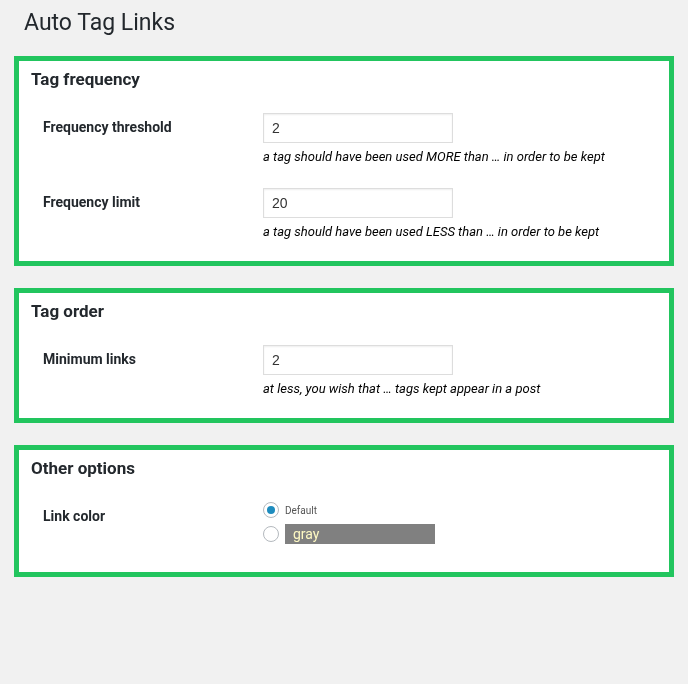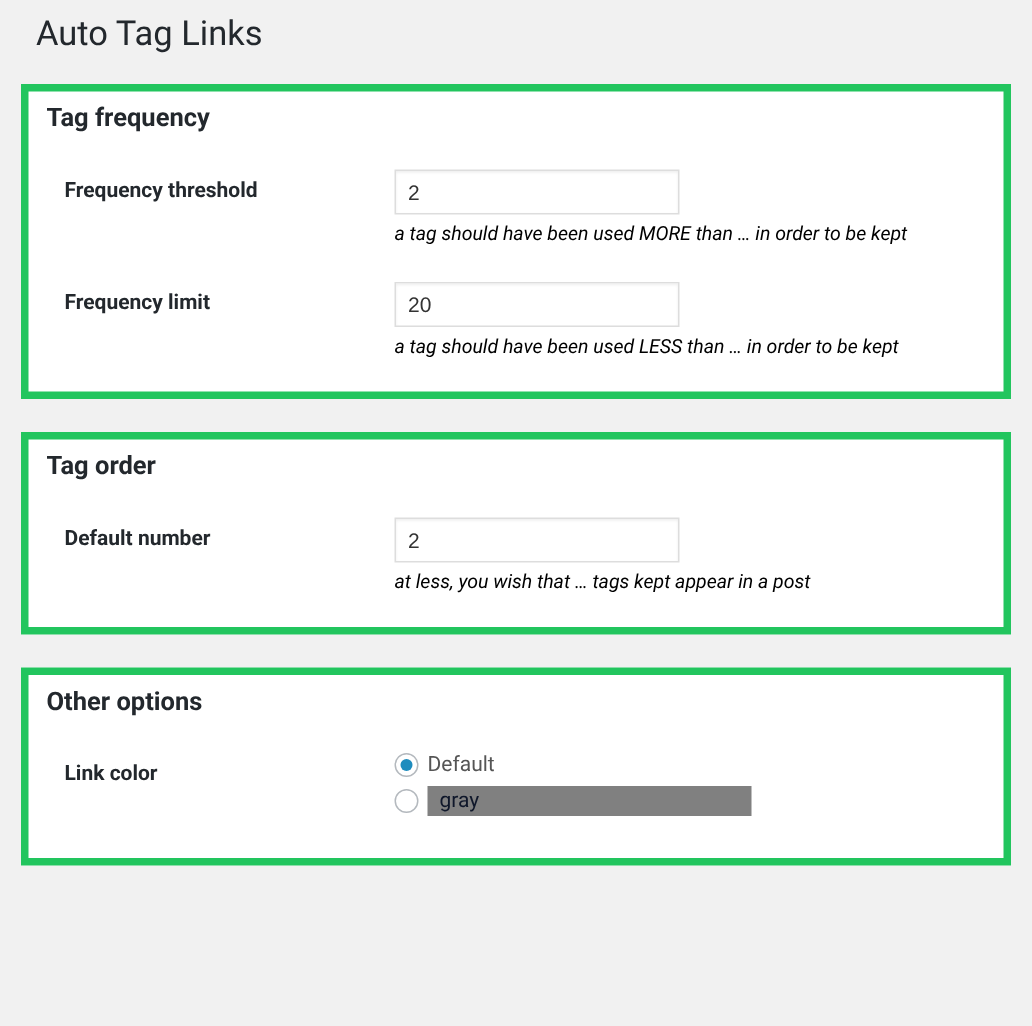--- a/index.html
+++ b/index.html
@@ -83,31 +83,31 @@
       content: "";
       position: absolute;
       left: 3px;
       top: 3px;
       width: 8px;
       height: 8px;
       border-radius: 50%;
       background: #1e8cbe;
     }
     .radio-label {
-      font-size: 14px;
+      font-size: 10px;
       color: #555;
     }
     .color-chip {
       display: inline-block;
       text-align: left;
-      color: #0f172a;
+      color: #fef9c3;
       background: #808080;
       font-size: 14px;
       padding: 2px 8px;
-      width: 216px;
+      width: 150px;
     }
   </style>
 </head>
 <body>
 
 <h1 class="page-title">Auto Tag Links</h1>
 
 <div class="section">
   <h2>Tag frequency</h2>
 
@@ -125,21 +125,21 @@
       <input type="text" class="txt" value="20" style="">
       <span class="description">a tag should have been used LESS than … in order to be kept</span>
     </div>
   </div>
 </div>
 
 <div class="section">
   <h2>Tag order</h2>
 
   <div class="form-row">
-    <label class="form-label">Default number</label>
+    <label class="form-label">Minimum links</label>
     <div class="form-control">
       <input type="text" class="txt" value="2" style="">
       <span class="description">at less, you wish that … tags kept appear in a post</span>
     </div>
   </div>
 
 </div>
 
 <div class="section">
   <h2>Other options</h2>

